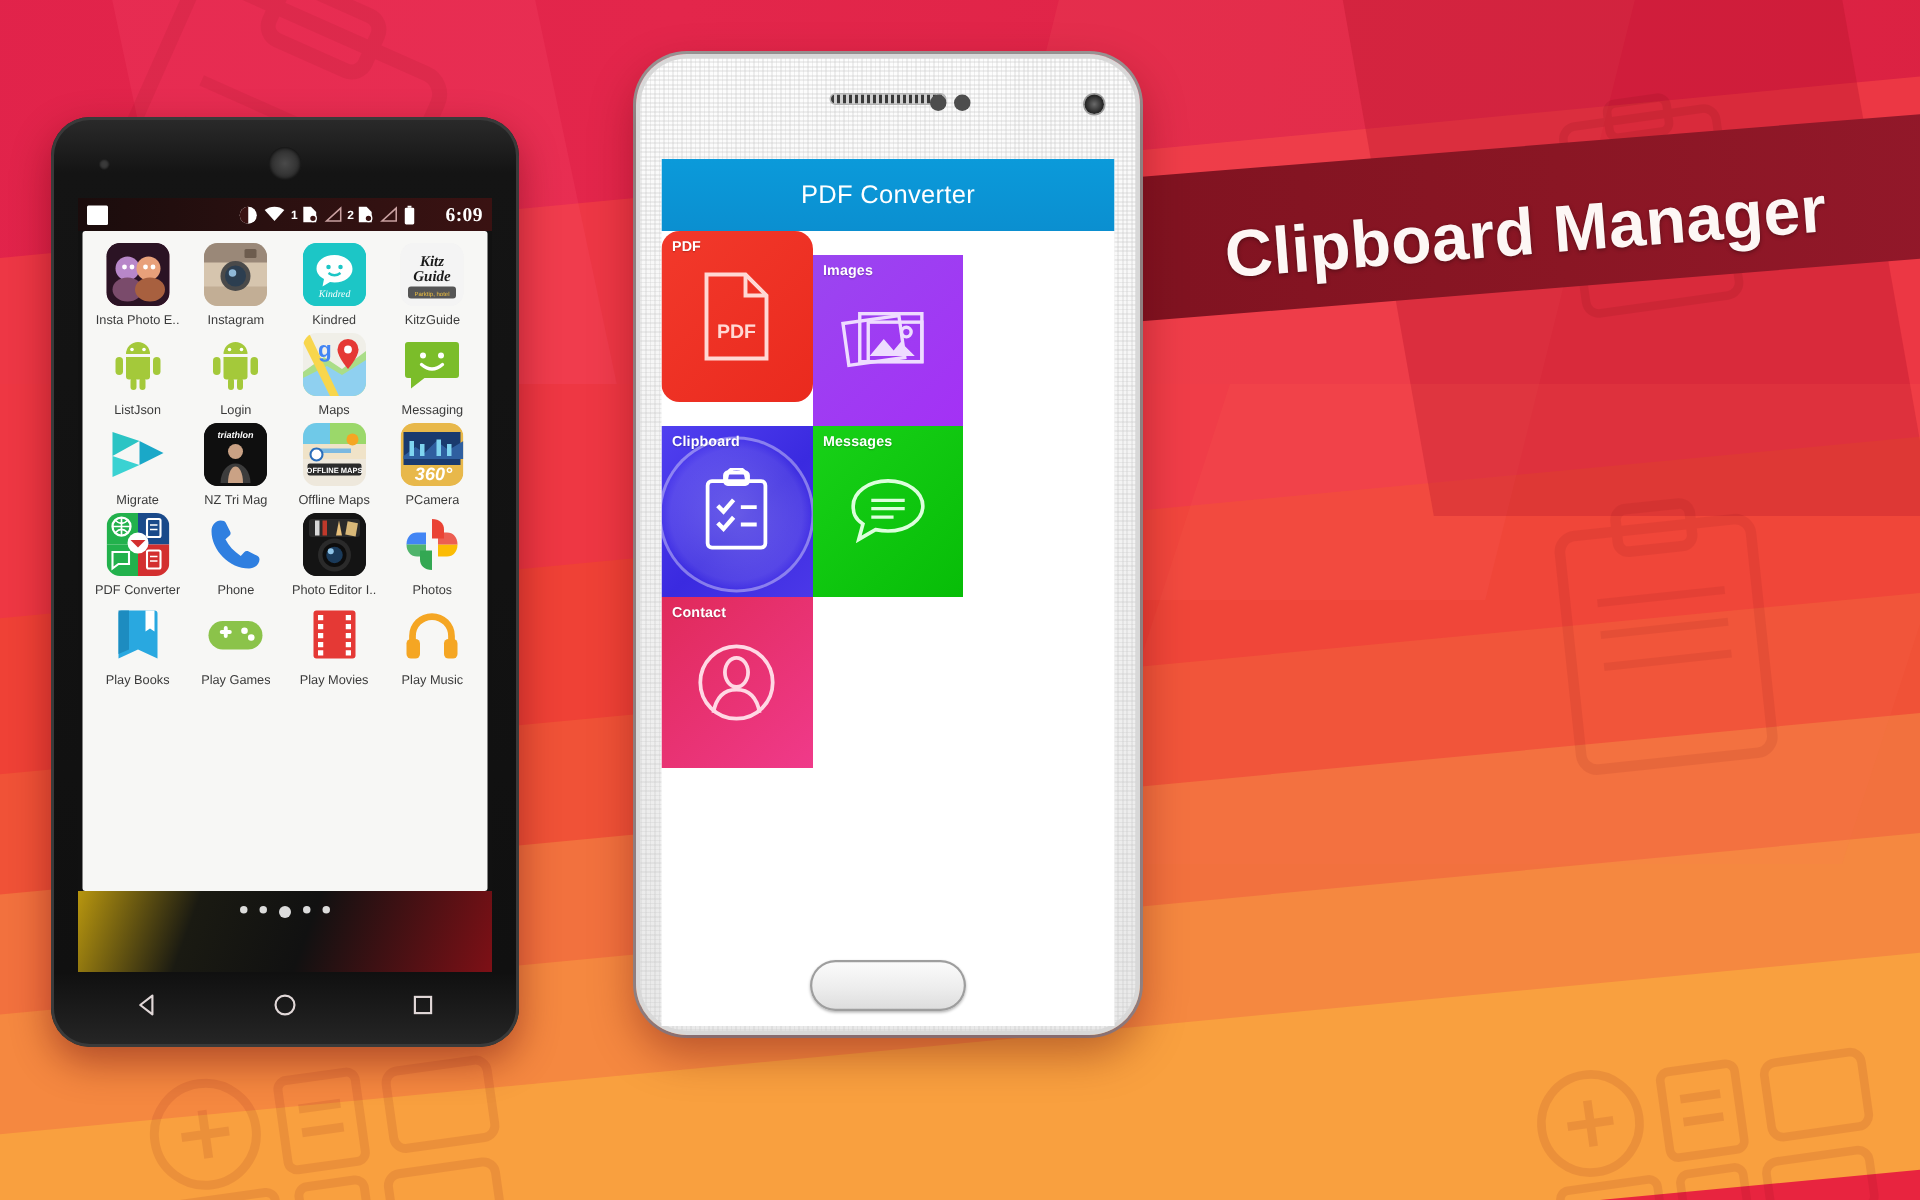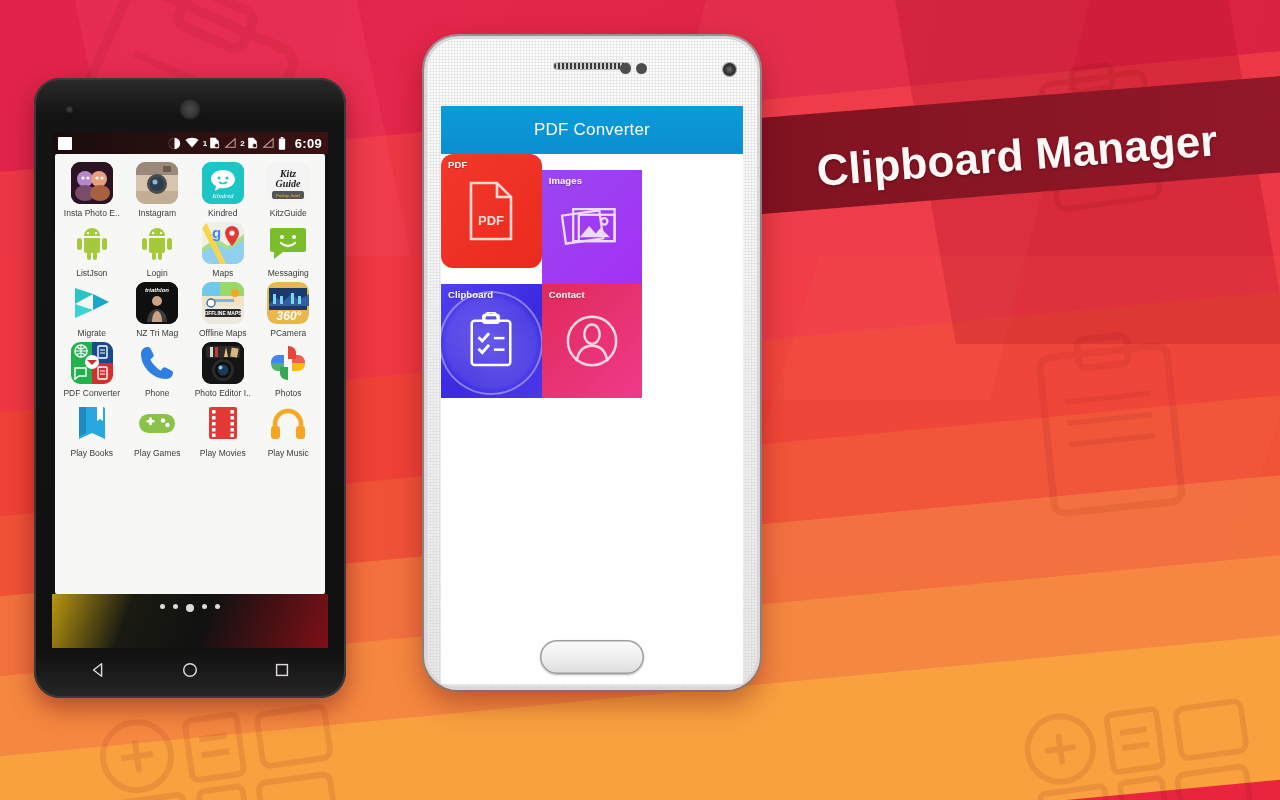--- a/index.html
+++ b/index.html
@@ -76,21 +76,21 @@
     background:#111; overflow:hidden;
   }
   
   .statusbar {
     height:22px; background:linear-gradient(90deg,#1a0c0c 0%,#2a1010 45%,#3a1212 100%);
     display:flex; align-items:center; padding:0 6px; gap:4px; color:#fff;
   }
   .sb-left { width:14px; height:13px; background:#fff; border-radius:1px; }
   .sb-spacer { flex:1; }
   .sb-ico { display:flex; align-items:center; gap:2px; }
-  .sb-time { font-size:13px; font-weight:700; color:#fff; margin-left:5px; letter-spacing:.3px; }
+  .sb-time { font-size:13px; font-weight:700; color:#fff; margin-left:16px; letter-spacing:.3px;font-family:Liberation Serif, serif; }
   .sb-num { font-size:8px; color:#fff; font-weight:700; }
 
   
   .drawer {
     position:absolute; left:3px; top:22px; width:270px; height:440px;
     background:#f7f7f5; border-radius:2px; padding:8px 4px 0;
   }
   .approw { display:flex; }
   .appcell { width:66px; display:flex; flex-direction:column; align-items:center; margin-bottom:4px; }
   .appicon { width:42px; height:42px; border-radius:9px; overflow:hidden; position:relative;
@@ -668,20 +668,33 @@
             <path d="M14 26l4 4 7-8" stroke-width="3"></path>
             <line x1="30" y1="27" x2="41" y2="27"></line>
             <path d="M14 38l4 4 7-8" stroke-width="3"></path>
             <line x1="30" y1="39" x2="41" y2="39"></line>
           </svg>
         </span>
       </div>
 
 
 
+      <div class="tile t3" style="background:linear-gradient(135deg,#18d118 0%,#07bd07 100%);">
+        <span class="tlabel">Messages</span>
+        <span class="ticon">
+          <svg width="58" height="52" viewBox="0 0 62 56" fill="none" stroke="#dcffdc" stroke-width="2.6">
+            <path d="M31 6c14 0 25 8 25 18s-11 18-25 18c-3 0-6-.4-9-1l-12 7 3-11C7 33 6 29 6 24 6 14 17 6 31 6z"></path>
+            <g stroke-width="2.3">
+              <line x1="19" y1="20" x2="43" y2="20"></line>
+                <line x1="19" y1="26" x2="43" y2="26"></line>
+              <line x1="19" y1="32" x2="35" y2="32"></line>
+            </g>
+          </svg>
+        </span>
+      </div>
 
 
       <div class="tile t3" style="background:linear-gradient(135deg,#e02a5a 0%,#f03a8a 100%);">
         <span class="tlabel">Contact</span>
         <span class="ticon">
           <svg width="56" height="56" viewBox="0 0 58 58" fill="none" stroke="#ffd8e4" stroke-width="2.6">
             <circle cx="29" cy="29" r="25"></circle>
             <ellipse cx="29" cy="22" rx="8" ry="10"></ellipse>
             <path d="M13 50c2-11 8-16 16-16s14 5 16 16"></path>
           </svg>

